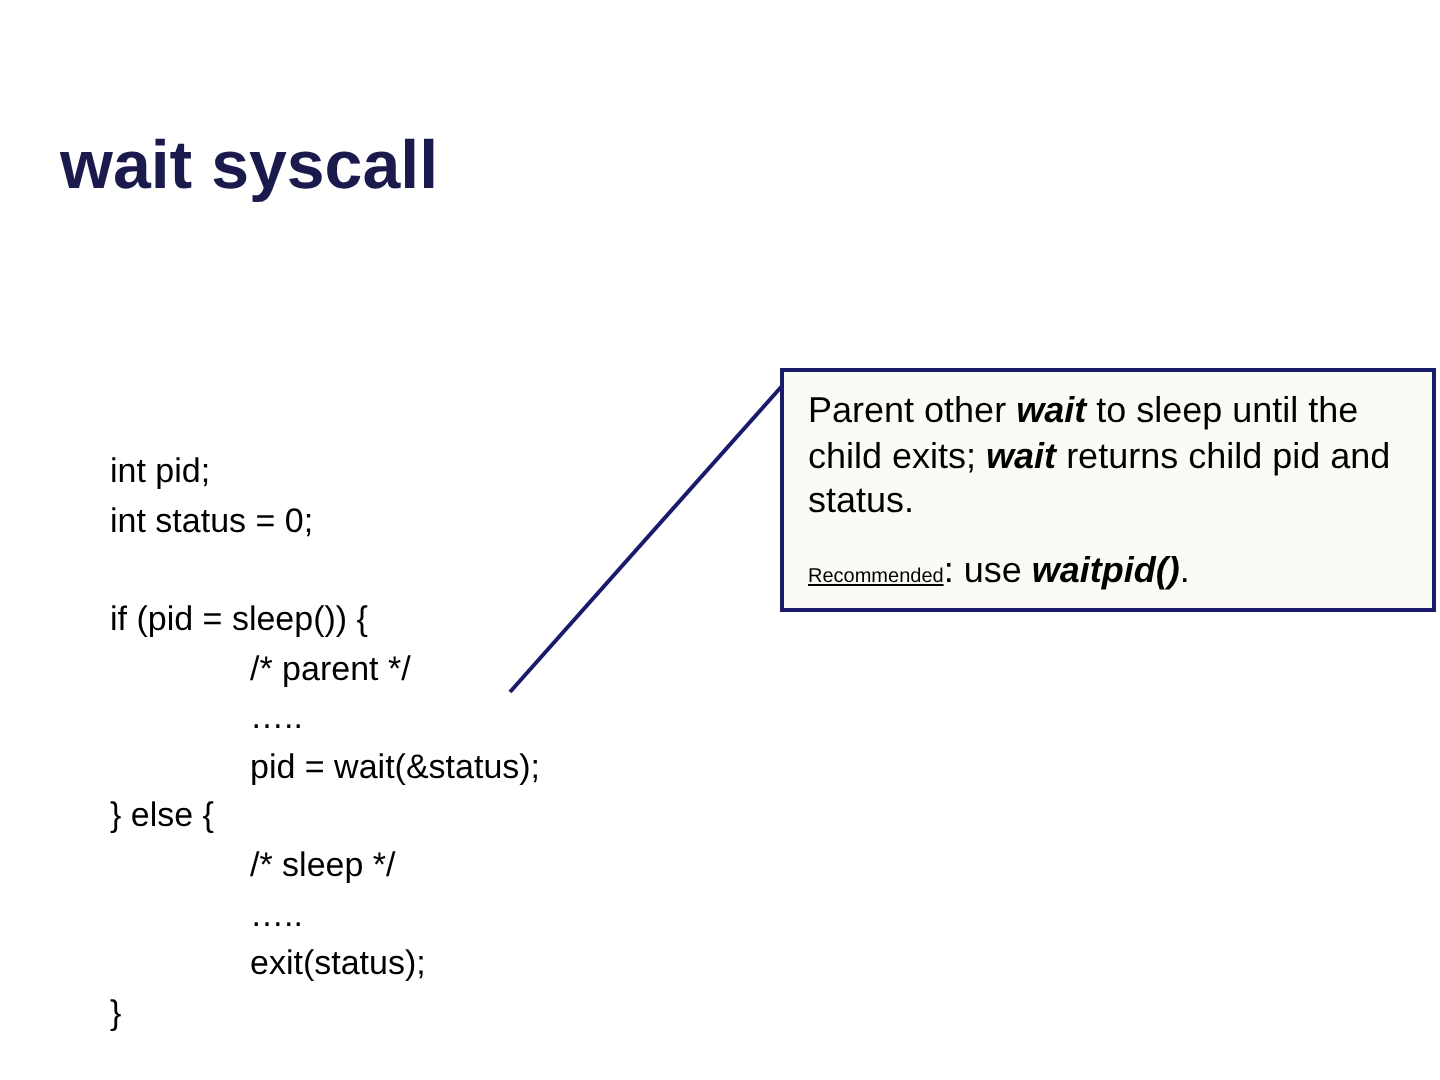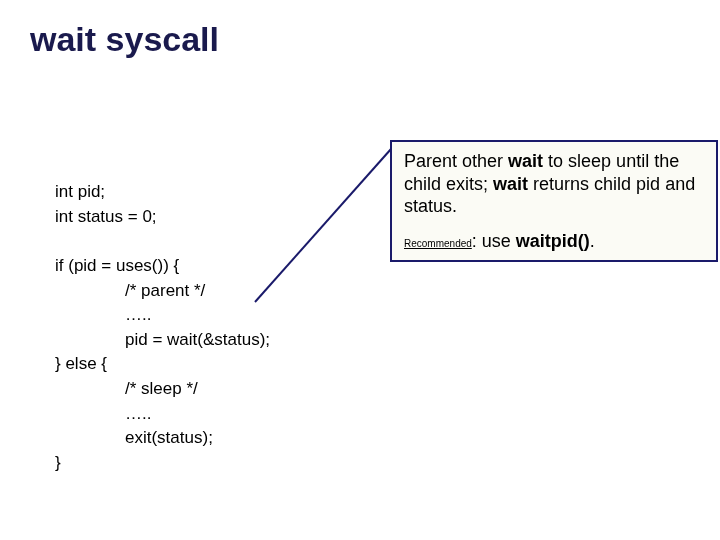--- a/index.html
+++ b/index.html
@@ -9,20 +9,21 @@
     height: 540px;
     background: #ffffff;
     font-family: Arial, Helvetica, sans-serif;
     color: #000000;
     overflow: hidden;
   }
   .slide {
     position: relative;
     width: 720px;
     height: 448px;
+    margin-top: 44px;
   }
   .title {
     position: absolute;
     left: 30px;
     top: 20px;
     font-size: 34px;
     font-weight: bold;
     color: #1a1a4d;
   }
   .code-block {
@@ -65,37 +66,37 @@
     left: 0;
     top: 0;
     width: 720px;
     height: 540px;
     pointer-events: none;
   }
   .tab {
     display: inline-block;
     width: 70px;
   }
-  .b { font-weight: bold; }
+  .b { font-weight: bold; font-style: italic; }
 </style>
 </head>
 <body>
 
 <div class="slide">
 
   <div class="title">wait syscall</div>
 
   <svg class="connector">
     <line x1="255" y1="302" x2="391" y2="149" stroke="#1a1a6a" stroke-width="2"></line>
   </svg>
 
   <div class="code-block"><span>int pid;</span>
 <span>int status = 0;</span>
 
-<span>if (pid = uses()) {</span>
+<span>if (pid = sleep()) {</span>
 <span class="tab"></span><span>/* parent */</span>
 <span class="tab"></span><span>…..</span>
 <span class="tab"></span><span>pid = wait(&amp;status);</span>
 <span>} else {</span>
 <span class="tab"></span><span>/* sleep */</span>
 <span class="tab"></span><span>…..</span>
 <span class="tab"></span><span>exit(status);</span>
 <span>}</span></div>
 
   <div class="callout">

